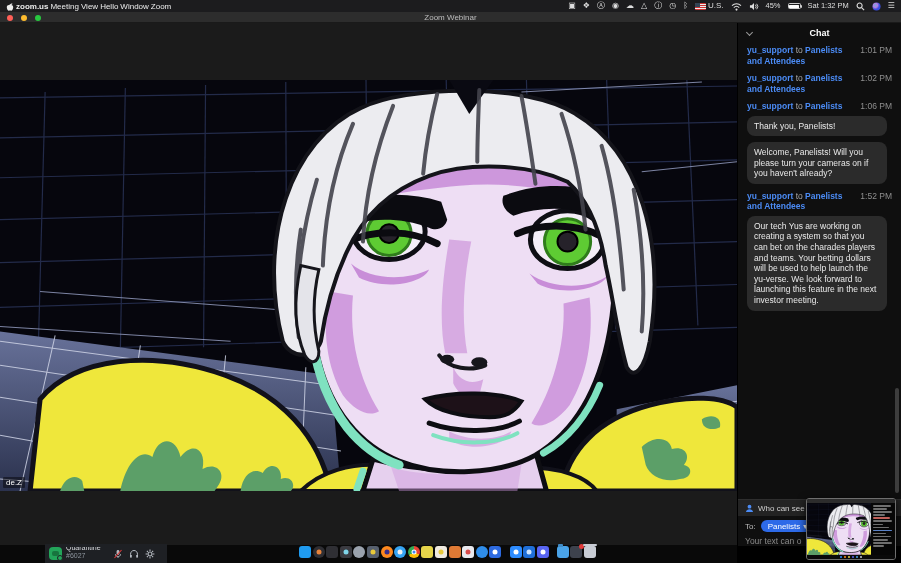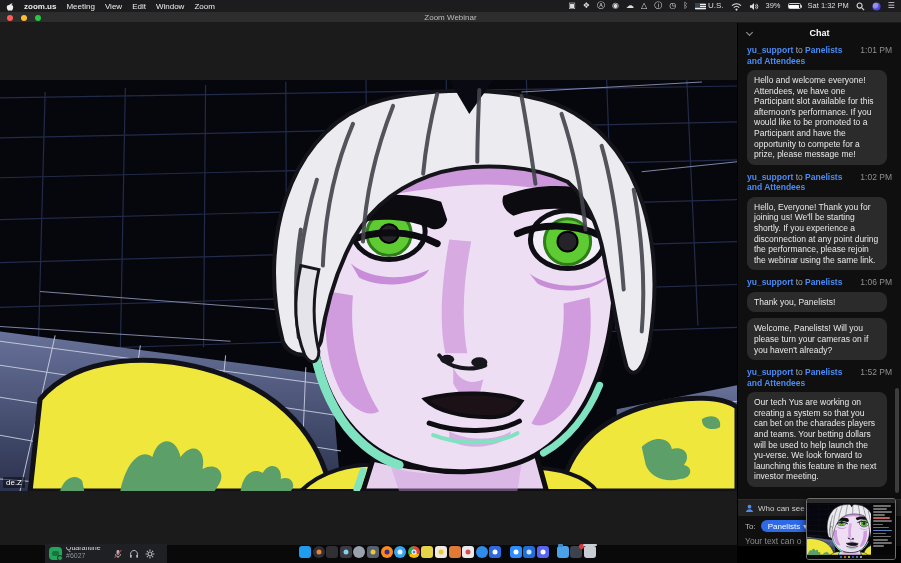--- a/index.html
+++ b/index.html
@@ -4,21 +4,21 @@
 <style>
   html,body{margin:0;padding:0;background:#000;}
   *{box-sizing:border-box;}
   .screen{position:relative;width:901px;height:563px;background:#000;overflow:hidden;
           font-family:"Liberation Sans",sans-serif;color:#e8e8e8;}
 
   
   .menubar{position:absolute;top:0;left:0;width:901px;height:12px;background:#1c1c1e;
            display:flex;align-items:center;justify-content:space-between;padding:0 6px;
            font-size:8px;color:#ececec;z-index:60;}
-  .menubar-left{display:flex;align-items:center;gap:10px;height:100%;}
+  .menubar-left{display:flex;align-items:center;gap:2px;height:100%;}
   .menubar-left .mi{white-space:nowrap;cursor:default;}
   .menubar-left .mi.bold{font-weight:bold;}
   .apple{width:8px;height:9px;display:inline-block;}
   .menubar-right{display:flex;align-items:center;gap:7px;height:100%;font-size:7.5px;color:#e3e3e3;}
   .sicon{display:inline-flex;align-items:center;justify-content:center;height:10px;line-height:10px;
          font-size:8px;color:#dedede;}
   .flagbox{width:11px;height:7px;border-radius:1px;overflow:hidden;display:inline-block;position:relative;
            background:repeating-linear-gradient(#c33 0 1px,#eee 1px 2px);}
   .flagbox::after{content:"";position:absolute;left:0;top:0;width:5px;height:4px;background:#345;}
   .battbox{width:13px;height:6px;border:1px solid #cfcfcf;border-radius:1.5px;position:relative;display:inline-block;}
@@ -247,21 +247,21 @@
   <div class="menubar">
     <div class="menubar-left" id="menu-left">
       <span class="apple">
         <svg viewBox="0 0 10 12" width="8" height="10">
             <path fill="#ececec" d="M5 3 C6 1.5 7.5 1.5 8 1.7 C8 2.6 7.4 3.3 6.4 3.6 C7.8 3.6 9 4.6 9 6.3 C9 8.6 7.6 10.8 6.4 10.8 C5.8 10.8 5.6 10.5 5 10.5 C4.4 10.5 4.2 10.8 3.6 10.8 C2.4 10.8 1 8.6 1 6.3 C1 4.6 2.2 3.6 3.6 3.6 C4.2 3.6 4.6 3.4 5 3 Z"></path>
           </svg>
       </span>
     <span class="mi bold">zoom.us</span>
         <span class="mi">Meeting</span>
         <span class="mi">View</span>
-        <span class="mi">Edit</span>
+        <span class="mi">Hello</span>
         <span class="mi">Window</span>
         <span class="mi">Zoom</span>
       </div>
     <div class="menubar-right" id="menu-status">
         <span class="sicon">▣</span>
         <span class="sicon">❖</span>
         <span class="sicon">Ⓐ</span>
         <span class="sicon">◉</span>
         <span class="sicon">☁</span>
         <span class="sicon">△</span>
@@ -279,21 +279,21 @@
             <circle cx="6" cy="8.4" r="1.2" fill="#dedede"></circle>
           </svg>
         </span>
         <span class="sicon">
           <svg width="10" height="9" viewBox="0 0 11 10">
             <path d="M1 3.5 H3 L5.5 1.2 V8.8 L3 6.5 H1 Z" fill="#dedede"></path>
             <path d="M7 3 A3 3 0 0 1 7 7" stroke="#dedede" fill="none"></path>
             <path d="M8.5 2 A4.6 4.6 0 0 1 8.5 8" stroke="#dedede" fill="none"></path>
           </svg>
         </span>
-        <span class="sicon" style="font-size: 7.5px;">39%</span>
+        <span class="sicon" style="font-size: 7.5px;">45%</span>
         <span class="sicon">
           <span class="battbox"></span>
         </span>
         <span class="sicon" style="font-size: 7.5px;">Sat 1:32 PM</span>
         <span class="sicon">
           <svg width="9" height="9" viewBox="0 0 10 10">
             <circle cx="4" cy="4" r="2.8" stroke="#dedede" fill="none" stroke-width="1.2"></circle>
             <path d="M6.2 6.2 L9 9" stroke="#dedede" stroke-width="1.3"></path>
           </svg>
         </span>
@@ -328,25 +328,23 @@
     </div>
 
     <div class="chat">
       <div class="chat-header">
         <span class="chat-chevron"></span>
         <span class="chat-title">Chat</span>
       </div>
       <div class="chat-messages" id="chat-messages">
           <div class="msg">
             <div class="msg-head"><span class="sender">yu_support</span><span> to </span><span class="rcpt link">Panelists and Attendees</span><span class="time">1:01 PM</span></div>
-            <div class="bubble">Hello and welcome everyone! Attendees, we have one Participant slot available for this afternoon's performance. If you would like to be promoted to a Participant and have the opportunity to compete for a prize, please message me!</div>
           </div>
           <div class="msg">
             <div class="msg-head"><span class="sender">yu_support</span><span> to </span><span class="rcpt link">Panelists and Attendees</span><span class="time">1:02 PM</span></div>
-            <div class="bubble">Hello, Everyone! Thank you for joining us! We'll be starting shortly. If you experience a disconnection at any point during the performance, please rejoin the webinar using the same link.</div>
           </div>
           <div class="msg">
             <div class="msg-head"><span class="sender">yu_support</span><span> to </span><span class="rcpt link">Panelists</span><span class="time">1:06 PM</span></div>
             <div class="bubble">Thank you, Panelists!</div>
             <div class="bubble">Welcome, Panelists! Will you please turn your cameras on if you haven't already?</div>
           </div>
           <div class="msg">
             <div class="msg-head"><span class="sender">yu_support</span><span> to </span><span class="rcpt link">Panelists and Attendees</span><span class="time">1:52 PM</span></div>
             <div class="bubble">Our tech Yus are working on creating a system so that you can bet on the charades players and teams. Your betting dollars will be used to help launch the yu-verse. We look forward to launching this feature in the next investor meeting.</div>
           </div>

